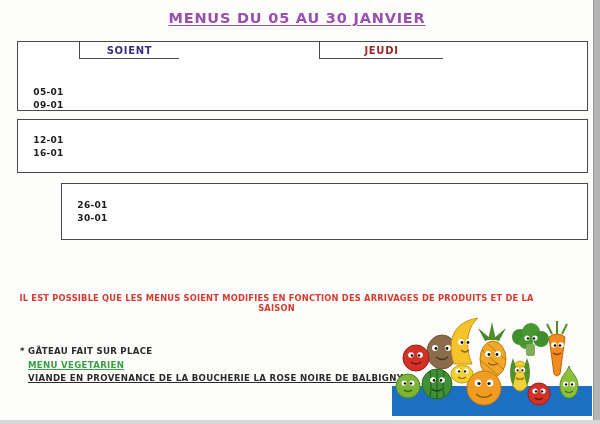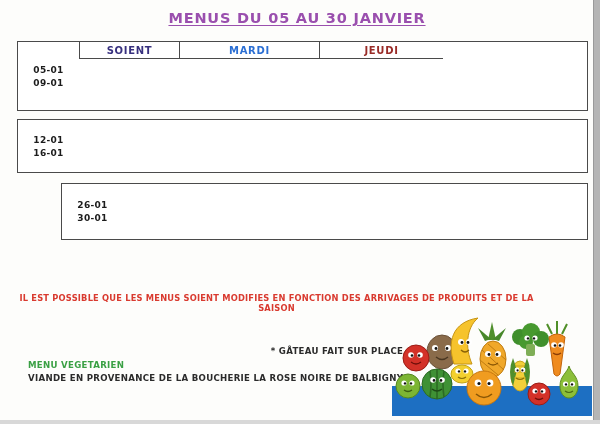--- a/index.html
+++ b/index.html
@@ -14,58 +14,57 @@
   .block{display:grid;grid-template-columns:61px 100px 140px 124px 146px;
          border:1.5px solid #4a4a4a;background:#fff;}
   .cell{border-left:1px solid #4a4a4a;position:relative;display:flex;flex-direction:column;
         justify-content:center;align-items:center;text-align:center;}
   .cell.dates{border-left:none;font-size:9px;font-weight:700;gap:3px;letter-spacing:0.3px;}
   .cell.hcell{border-bottom:1px solid #4a4a4a;font-size:10px;font-weight:700;letter-spacing:0.7px;}
   .disclaimer{position:absolute;top:293px;left:17px;width:519px;text-align:center;
               font-size:8.3px;font-weight:700;letter-spacing:0.2px;}
   .footnotes{position:absolute;left:20px;top:345px;font-size:8.6px;font-weight:700;
              letter-spacing:0.3px;line-height:13.5px;}
-  .footnotes .fn2,.footnotes .fn3{margin-left:8px;}
+  .footnotes .fn2,.footnotes .fn3{margin-left:8px;text-decoration:underline;}
   .fruits{position:absolute;left:392px;top:312px;}
 </style>
 </head>
 <body>
 
 <div class="page">
 
   <div class="title" style="color: rgb(154, 79, 174);">MENUS DU 05 AU 30 JANVIER</div>
 
   <div class="menu-table">
       <div class="block" style="grid-template-rows: 17px 51px; margin-bottom: 8px;">
-        <div class="cell dates" style="color: rgb(28, 28, 28); grid-area: 1 / 1 / span 2;">
+        <div class="cell dates" style="color: rgb(28, 28, 28); grid-area: 1 / 1 / span 2; justify-content: flex-end;">
           <div>05-01</div>
           <div>09-01</div>
         </div>
         <div class="cell hcell" style="grid-area: 1 / 2; color: rgb(55, 48, 126);">SOIENT</div>
-        <div class="cell hcell" style="grid-area: 1 / 3; color: rgb(43, 111, 212);">MARDI</div>
         <div class="cell hcell" style="grid-area: 1 / 4; color: rgb(153, 43, 39);">JEUDI</div>
       </div>
       <div class="block" style="grid-template-rows: 52px; margin-bottom: 10px;">
         <div class="cell dates" style="color: rgb(28, 28, 28); grid-column: 1;">
           <div>12-01</div>
           <div>16-01</div>
         </div>
       </div>
       <div class="block" style="grid-template-rows: 55px; margin-bottom: 0px; margin-left: 44px;">
         <div class="cell dates" style="color: rgb(28, 28, 28); grid-column: 1;">
           <div>26-01</div>
           <div>30-01</div>
         </div>
       </div>
     </div>
 
   <div class="disclaimer" style="color: rgb(217, 58, 47);">IL EST POSSIBLE QUE LES MENUS SOIENT MODIFIES EN FONCTION DES ARRIVAGES DE PRODUITS ET DE LA SAISON</div>
 
   <div class="footnotes">
-    <div class="fn1" style="color: rgb(43, 43, 43); text-align: right;">* GÂTEAU FAIT SUR PLACE</div>
+    <div class="fn1" style="color: rgb(43, 43, 43);">* GÂTEAU FAIT SUR PLACE</div>
     <div class="fn2" style="color: rgb(58, 160, 68);">MENU VEGETARIEN</div>
     <div class="fn3" style="color: rgb(43, 43, 43);">VIANDE EN PROVENANCE DE LA BOUCHERIE LA ROSE NOIRE DE BALBIGNY</div>
   </div>
 
   <div class="fruits">
     <svg width="200" height="110" viewBox="0 0 200 110">
 
       <ellipse cx="50" cy="40" rx="15" ry="17" fill="#8a6b4a" stroke="#6b5138"></ellipse>
       <circle cx="43" cy="36" r="3" fill="#fff"></circle>
         <circle cx="56" cy="36" r="3" fill="#fff"></circle>

